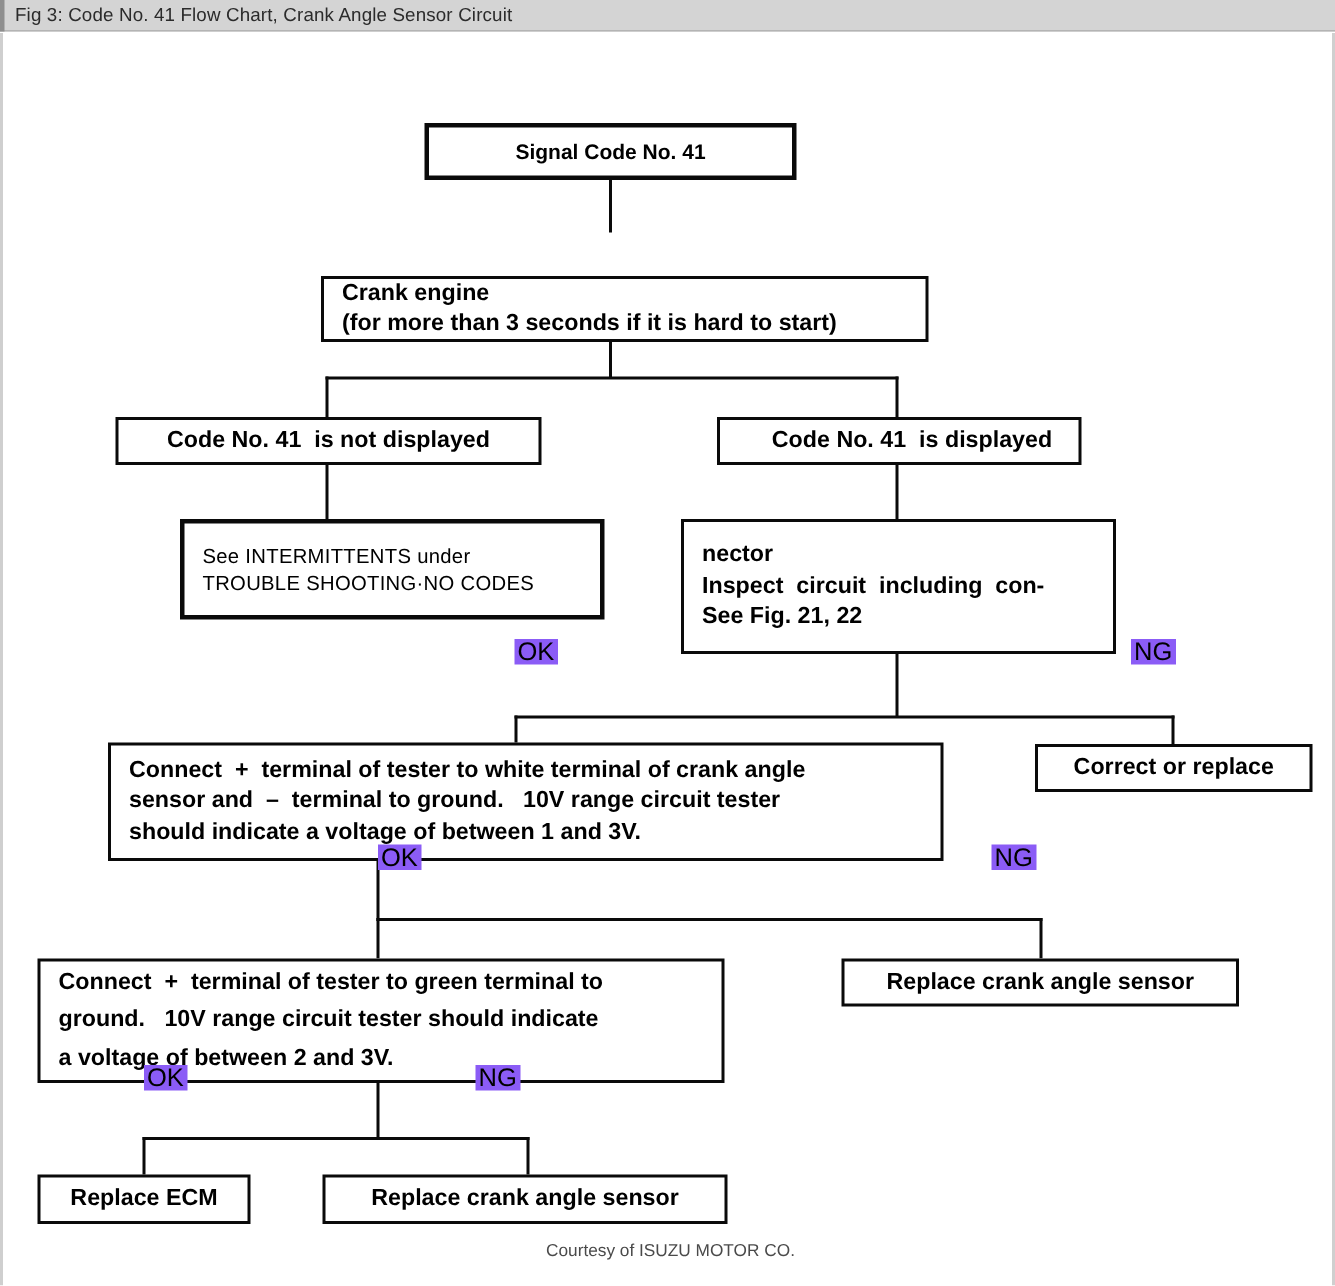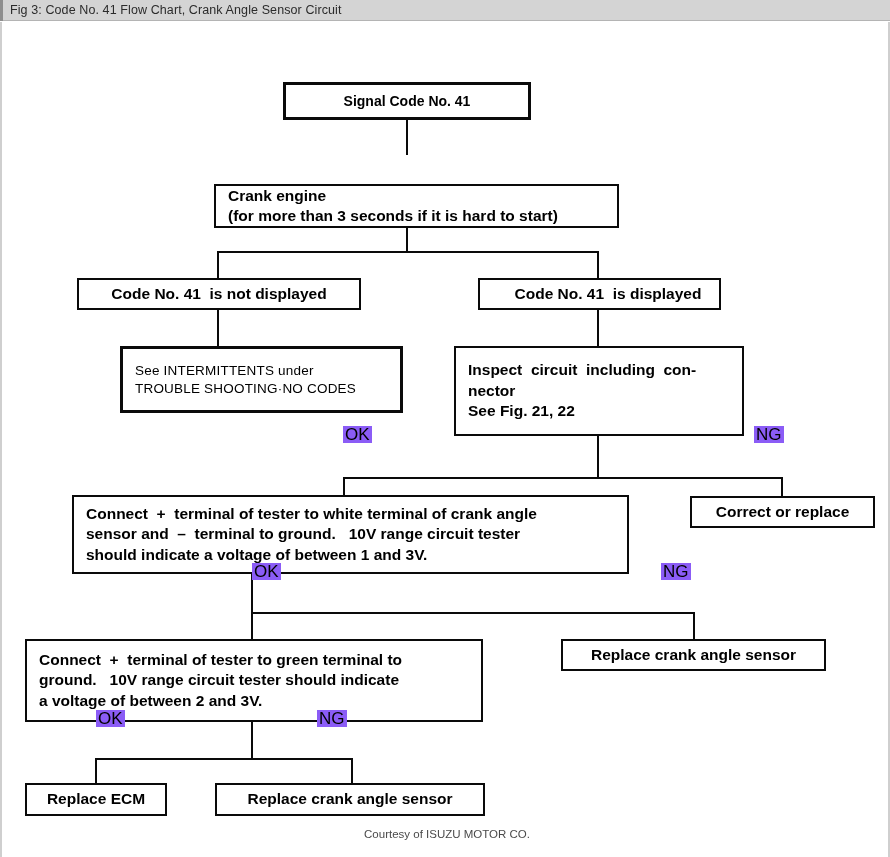--- a/index.html
+++ b/index.html
@@ -187,36 +187,36 @@
     <div class="box center pad fs15" style="left:476px; top:256px; width:243px; height:32px;padding-left:29px;">
       <div class="line">Code No. 41  is displayed</div>
     </div>
 
     <div class="box pad thick light" style="left:82px; top:324px; width:283px; height:67px;margin-left:36px;">
       <div class="line">See INTERMITTENTS under</div>
       <div class="line">TROUBLE SHOOTING·NO CODES</div>
     </div>
 
     <div class="box pad fs15" style="left:452px; top:324px; width:290px; height:90px;">
+      <div class="line">nector</div>
       <div class="line">Inspect  circuit  including  con-</div>
-      <div class="line">nector</div>
       <div class="line">See Fig. 21, 22</div>
     </div>
 
     <div class="box pad fs15" style="left:70px; top:473px; width:557px; height:79px;">
       <div class="line">Connect  +  terminal of tester to white terminal of crank angle</div>
       <div class="line">sensor and  –  terminal to ground.   10V range circuit tester</div>
       <div class="line">should indicate a voltage of between 1 and 3V.</div>
     </div>
 
     <div class="box center pad fs15" style="left:688px; top:474px; width:185px; height:32px;">
       <div class="line">Correct or replace</div>
     </div>
 
-    <div class="box pad fs15" style="left:23px; top:617px; width:458px; height:83px;">
+    <div class="box pad fs15" style="left:23px; top:617px; width:458px; height:83px;justify-content:space-between;">
       <div class="line">Connect  +  terminal of tester to green terminal to</div>
       <div class="line">ground.   10V range circuit tester should indicate</div>
       <div class="line">a voltage of between 2 and 3V.</div>
     </div>
 
     <div class="box center pad fs15" style="left:559px; top:617px; width:265px; height:32px;">
       <div class="line">Replace crank angle sensor</div>
     </div>
 
     <div class="box center pad fs15" style="left:23px; top:761px; width:142px; height:33px;">

